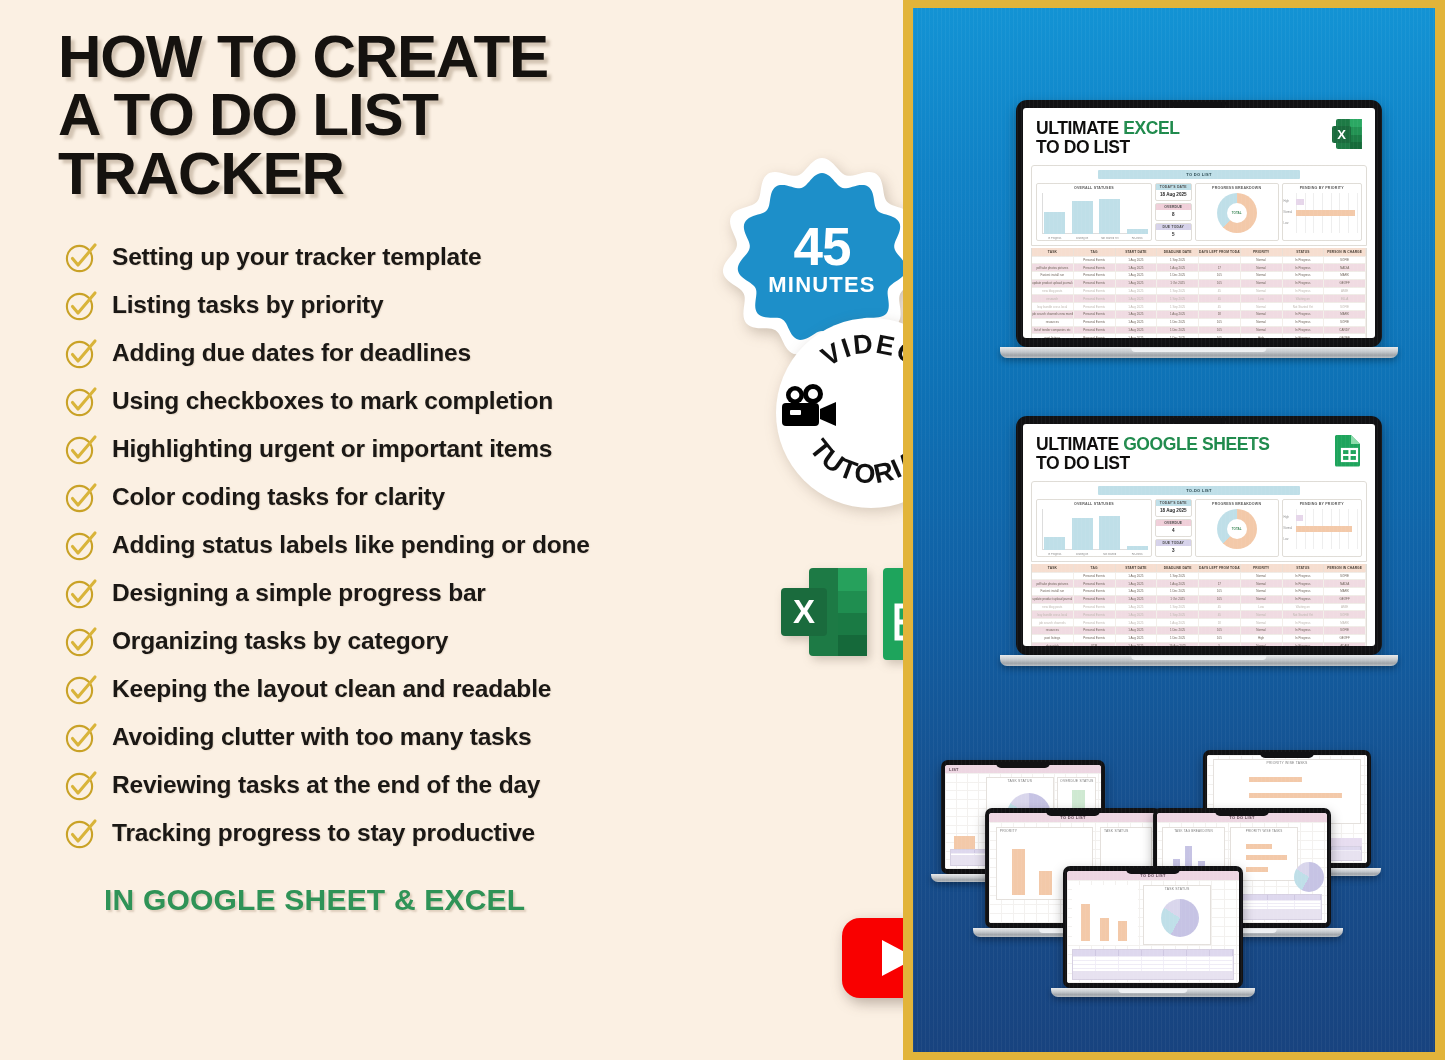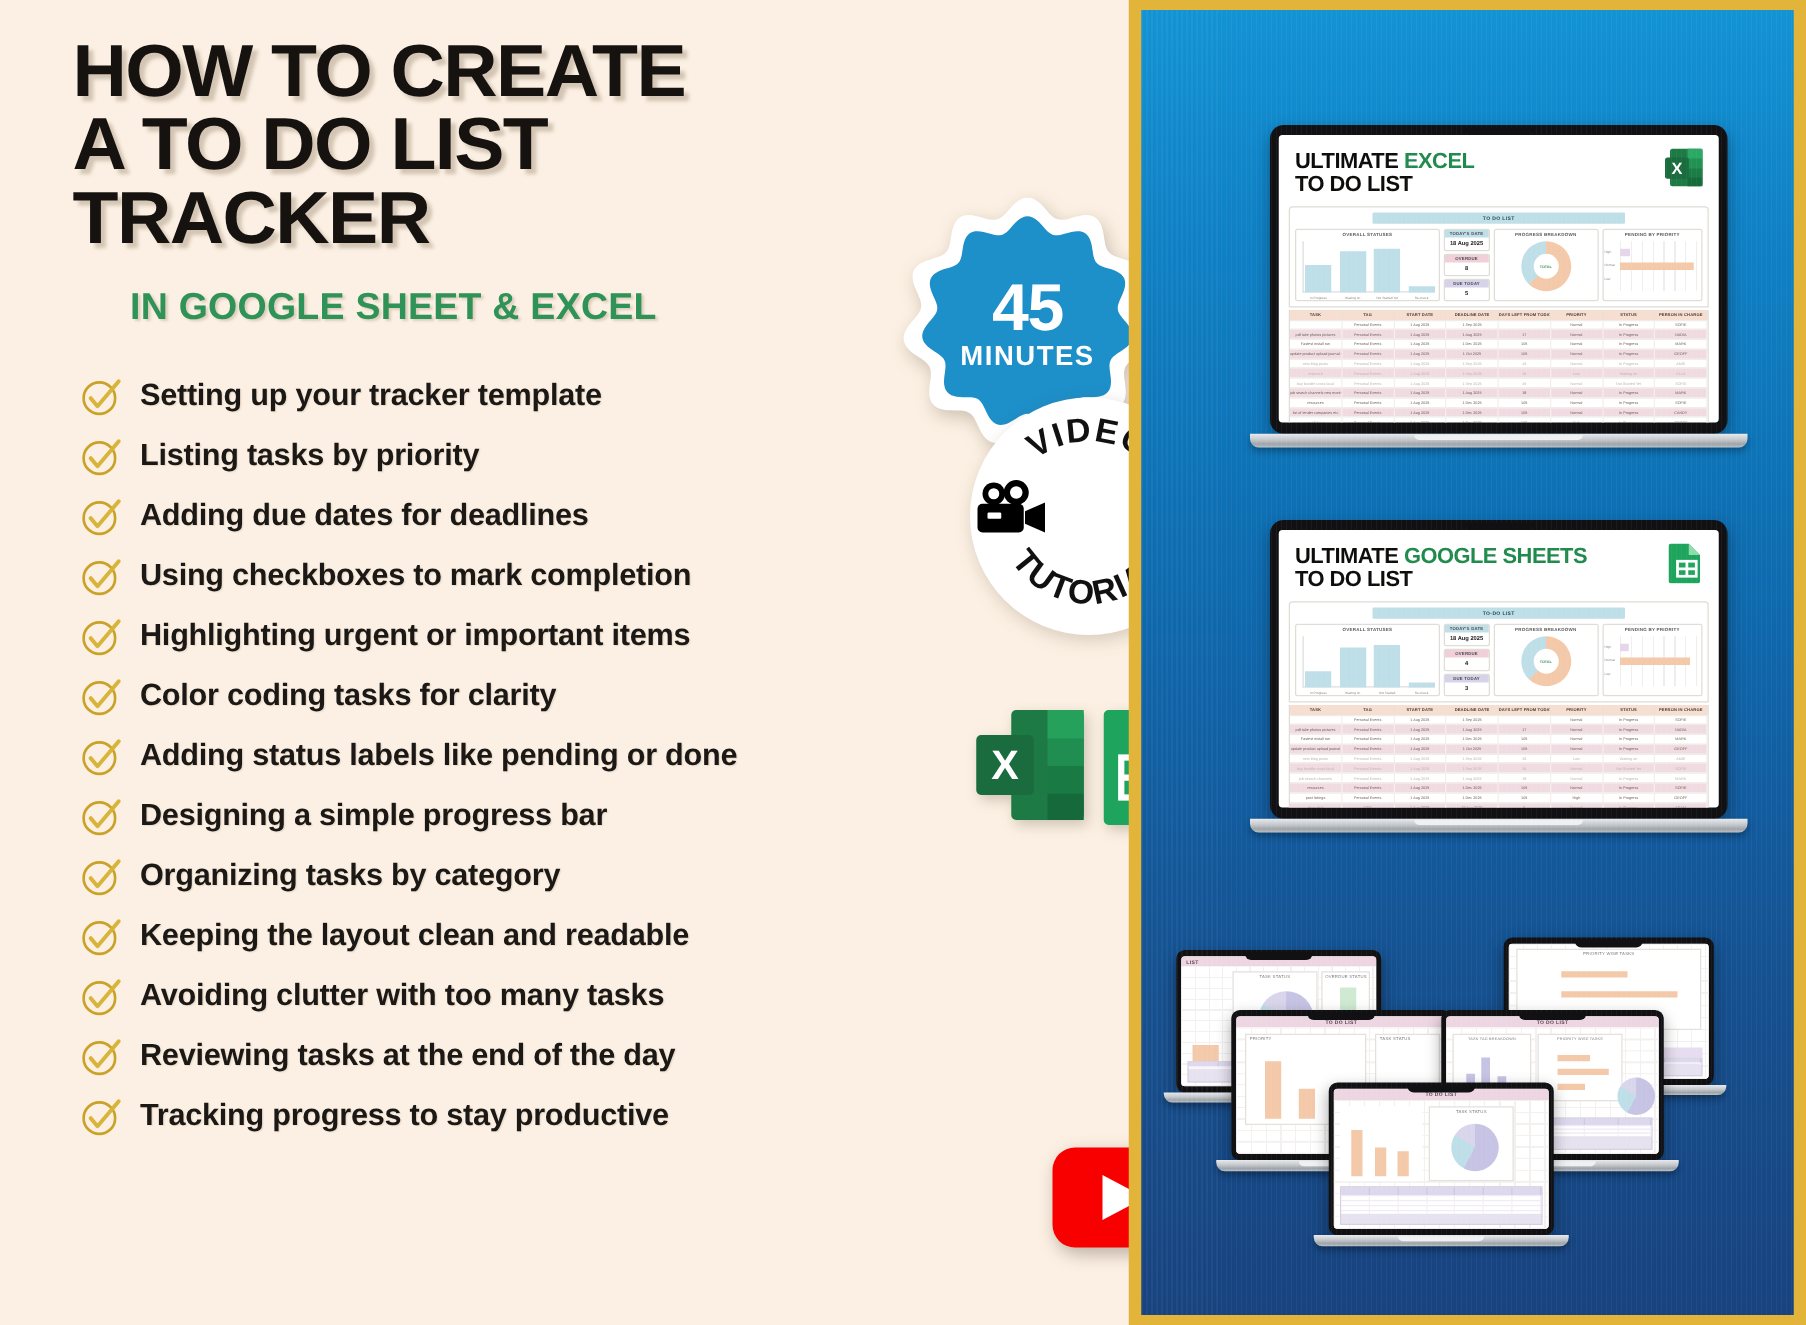--- a/index.html
+++ b/index.html
@@ -217,116 +217,116 @@
   .mini .ftbl .fr i { flex:1; border-right:1px solid #f2eff8; }
 </style>
 </head>
 <body>
 
 <div id="left-col">
 
   <div id="headline">HOW TO CREATE
 A TO DO LIST
 TRACKER</div>
+  <div id="feature-list">
+
+  <div class="feature-row">
+        <span class="check-ico"><svg viewBox="0 0 34 34" width="34" height="34">
+            <circle cx="15.5" cy="18.5" r="12.6" fill="none" stroke="#c9a227" stroke-width="2.1"></circle>
+            <path d="M8.5 18.5 L14 25 L31 5" fill="none" stroke="#d9b43a" stroke-width="3.1" stroke-linecap="round" stroke-linejoin="round"></path>
+          </svg></span>
+        <span class="feature-label">Setting up your tracker template</span>
+      </div>
+      <div class="feature-row">
+        <span class="check-ico"><svg viewBox="0 0 34 34" width="34" height="34">
+            <circle cx="15.5" cy="18.5" r="12.6" fill="none" stroke="#c9a227" stroke-width="2.1"></circle>
+            <path d="M8.5 18.5 L14 25 L31 5" fill="none" stroke="#d9b43a" stroke-width="3.1" stroke-linecap="round" stroke-linejoin="round"></path>
+          </svg></span>
+        <span class="feature-label">Listing tasks by priority</span>
+      </div>
+      <div class="feature-row">
+        <span class="check-ico"><svg viewBox="0 0 34 34" width="34" height="34">
+            <circle cx="15.5" cy="18.5" r="12.6" fill="none" stroke="#c9a227" stroke-width="2.1"></circle>
+            <path d="M8.5 18.5 L14 25 L31 5" fill="none" stroke="#d9b43a" stroke-width="3.1" stroke-linecap="round" stroke-linejoin="round"></path>
+          </svg></span>
+        <span class="feature-label">Adding due dates for deadlines</span>
+      </div>
+      <div class="feature-row">
+        <span class="check-ico"><svg viewBox="0 0 34 34" width="34" height="34">
+            <circle cx="15.5" cy="18.5" r="12.6" fill="none" stroke="#c9a227" stroke-width="2.1"></circle>
+            <path d="M8.5 18.5 L14 25 L31 5" fill="none" stroke="#d9b43a" stroke-width="3.1" stroke-linecap="round" stroke-linejoin="round"></path>
+          </svg></span>
+        <span class="feature-label">Using checkboxes to mark completion</span>
+      </div>
+      <div class="feature-row">
+        <span class="check-ico"><svg viewBox="0 0 34 34" width="34" height="34">
+            <circle cx="15.5" cy="18.5" r="12.6" fill="none" stroke="#c9a227" stroke-width="2.1"></circle>
+            <path d="M8.5 18.5 L14 25 L31 5" fill="none" stroke="#d9b43a" stroke-width="3.1" stroke-linecap="round" stroke-linejoin="round"></path>
+          </svg></span>
+        <span class="feature-label"> Highlighting urgent or important items</span>
+      </div>
+      <div class="feature-row">
+        <span class="check-ico"><svg viewBox="0 0 34 34" width="34" height="34">
+            <circle cx="15.5" cy="18.5" r="12.6" fill="none" stroke="#c9a227" stroke-width="2.1"></circle>
+            <path d="M8.5 18.5 L14 25 L31 5" fill="none" stroke="#d9b43a" stroke-width="3.1" stroke-linecap="round" stroke-linejoin="round"></path>
+          </svg></span>
+        <span class="feature-label">Color coding tasks for clarity</span>
+      </div>
+      <div class="feature-row">
+        <span class="check-ico"><svg viewBox="0 0 34 34" width="34" height="34">
+            <circle cx="15.5" cy="18.5" r="12.6" fill="none" stroke="#c9a227" stroke-width="2.1"></circle>
+            <path d="M8.5 18.5 L14 25 L31 5" fill="none" stroke="#d9b43a" stroke-width="3.1" stroke-linecap="round" stroke-linejoin="round"></path>
+          </svg></span>
+        <span class="feature-label">Adding status labels like pending or done</span>
+      </div>
+      <div class="feature-row">
+        <span class="check-ico"><svg viewBox="0 0 34 34" width="34" height="34">
+            <circle cx="15.5" cy="18.5" r="12.6" fill="none" stroke="#c9a227" stroke-width="2.1"></circle>
+            <path d="M8.5 18.5 L14 25 L31 5" fill="none" stroke="#d9b43a" stroke-width="3.1" stroke-linecap="round" stroke-linejoin="round"></path>
+          </svg></span>
+        <span class="feature-label">Designing a simple progress bar</span>
+      </div>
+      <div class="feature-row">
+        <span class="check-ico"><svg viewBox="0 0 34 34" width="34" height="34">
+            <circle cx="15.5" cy="18.5" r="12.6" fill="none" stroke="#c9a227" stroke-width="2.1"></circle>
+            <path d="M8.5 18.5 L14 25 L31 5" fill="none" stroke="#d9b43a" stroke-width="3.1" stroke-linecap="round" stroke-linejoin="round"></path>
+          </svg></span>
+        <span class="feature-label">Organizing tasks by category</span>
+      </div>
+      <div class="feature-row">
+        <span class="check-ico"><svg viewBox="0 0 34 34" width="34" height="34">
+            <circle cx="15.5" cy="18.5" r="12.6" fill="none" stroke="#c9a227" stroke-width="2.1"></circle>
+            <path d="M8.5 18.5 L14 25 L31 5" fill="none" stroke="#d9b43a" stroke-width="3.1" stroke-linecap="round" stroke-linejoin="round"></path>
+          </svg></span>
+        <span class="feature-label">Keeping the layout clean and readable</span>
+      </div>
+      <div class="feature-row">
+        <span class="check-ico"><svg viewBox="0 0 34 34" width="34" height="34">
+            <circle cx="15.5" cy="18.5" r="12.6" fill="none" stroke="#c9a227" stroke-width="2.1"></circle>
+            <path d="M8.5 18.5 L14 25 L31 5" fill="none" stroke="#d9b43a" stroke-width="3.1" stroke-linecap="round" stroke-linejoin="round"></path>
+          </svg></span>
+        <span class="feature-label">Avoiding clutter with too many tasks</span>
+      </div>
+      <div class="feature-row">
+        <span class="check-ico"><svg viewBox="0 0 34 34" width="34" height="34">
+            <circle cx="15.5" cy="18.5" r="12.6" fill="none" stroke="#c9a227" stroke-width="2.1"></circle>
+            <path d="M8.5 18.5 L14 25 L31 5" fill="none" stroke="#d9b43a" stroke-width="3.1" stroke-linecap="round" stroke-linejoin="round"></path>
+          </svg></span>
+        <span class="feature-label">Reviewing tasks at the end of the day</span>
+      </div>
+      <div class="feature-row">
+        <span class="check-ico"><svg viewBox="0 0 34 34" width="34" height="34">
+            <circle cx="15.5" cy="18.5" r="12.6" fill="none" stroke="#c9a227" stroke-width="2.1"></circle>
+            <path d="M8.5 18.5 L14 25 L31 5" fill="none" stroke="#d9b43a" stroke-width="3.1" stroke-linecap="round" stroke-linejoin="round"></path>
+          </svg></span>
+        <span class="feature-label">Tracking progress to stay productive</span>
+      </div>
+    </div>
+
   <div id="subhead">IN GOOGLE SHEET &amp; EXCEL</div>
-
-  <div id="feature-list">
-
-  <div class="feature-row">
-        <span class="check-ico"><svg viewBox="0 0 34 34" width="34" height="34">
-            <circle cx="15.5" cy="18.5" r="12.6" fill="none" stroke="#c9a227" stroke-width="2.1"></circle>
-            <path d="M8.5 18.5 L14 25 L31 5" fill="none" stroke="#d9b43a" stroke-width="3.1" stroke-linecap="round" stroke-linejoin="round"></path>
-          </svg></span>
-        <span class="feature-label">Setting up your tracker template</span>
-      </div>
-      <div class="feature-row">
-        <span class="check-ico"><svg viewBox="0 0 34 34" width="34" height="34">
-            <circle cx="15.5" cy="18.5" r="12.6" fill="none" stroke="#c9a227" stroke-width="2.1"></circle>
-            <path d="M8.5 18.5 L14 25 L31 5" fill="none" stroke="#d9b43a" stroke-width="3.1" stroke-linecap="round" stroke-linejoin="round"></path>
-          </svg></span>
-        <span class="feature-label">Listing tasks by priority</span>
-      </div>
-      <div class="feature-row">
-        <span class="check-ico"><svg viewBox="0 0 34 34" width="34" height="34">
-            <circle cx="15.5" cy="18.5" r="12.6" fill="none" stroke="#c9a227" stroke-width="2.1"></circle>
-            <path d="M8.5 18.5 L14 25 L31 5" fill="none" stroke="#d9b43a" stroke-width="3.1" stroke-linecap="round" stroke-linejoin="round"></path>
-          </svg></span>
-        <span class="feature-label">Adding due dates for deadlines</span>
-      </div>
-      <div class="feature-row">
-        <span class="check-ico"><svg viewBox="0 0 34 34" width="34" height="34">
-            <circle cx="15.5" cy="18.5" r="12.6" fill="none" stroke="#c9a227" stroke-width="2.1"></circle>
-            <path d="M8.5 18.5 L14 25 L31 5" fill="none" stroke="#d9b43a" stroke-width="3.1" stroke-linecap="round" stroke-linejoin="round"></path>
-          </svg></span>
-        <span class="feature-label">Using checkboxes to mark completion</span>
-      </div>
-      <div class="feature-row">
-        <span class="check-ico"><svg viewBox="0 0 34 34" width="34" height="34">
-            <circle cx="15.5" cy="18.5" r="12.6" fill="none" stroke="#c9a227" stroke-width="2.1"></circle>
-            <path d="M8.5 18.5 L14 25 L31 5" fill="none" stroke="#d9b43a" stroke-width="3.1" stroke-linecap="round" stroke-linejoin="round"></path>
-          </svg></span>
-        <span class="feature-label"> Highlighting urgent or important items</span>
-      </div>
-      <div class="feature-row">
-        <span class="check-ico"><svg viewBox="0 0 34 34" width="34" height="34">
-            <circle cx="15.5" cy="18.5" r="12.6" fill="none" stroke="#c9a227" stroke-width="2.1"></circle>
-            <path d="M8.5 18.5 L14 25 L31 5" fill="none" stroke="#d9b43a" stroke-width="3.1" stroke-linecap="round" stroke-linejoin="round"></path>
-          </svg></span>
-        <span class="feature-label">Color coding tasks for clarity</span>
-      </div>
-      <div class="feature-row">
-        <span class="check-ico"><svg viewBox="0 0 34 34" width="34" height="34">
-            <circle cx="15.5" cy="18.5" r="12.6" fill="none" stroke="#c9a227" stroke-width="2.1"></circle>
-            <path d="M8.5 18.5 L14 25 L31 5" fill="none" stroke="#d9b43a" stroke-width="3.1" stroke-linecap="round" stroke-linejoin="round"></path>
-          </svg></span>
-        <span class="feature-label">Adding status labels like pending or done</span>
-      </div>
-      <div class="feature-row">
-        <span class="check-ico"><svg viewBox="0 0 34 34" width="34" height="34">
-            <circle cx="15.5" cy="18.5" r="12.6" fill="none" stroke="#c9a227" stroke-width="2.1"></circle>
-            <path d="M8.5 18.5 L14 25 L31 5" fill="none" stroke="#d9b43a" stroke-width="3.1" stroke-linecap="round" stroke-linejoin="round"></path>
-          </svg></span>
-        <span class="feature-label">Designing a simple progress bar</span>
-      </div>
-      <div class="feature-row">
-        <span class="check-ico"><svg viewBox="0 0 34 34" width="34" height="34">
-            <circle cx="15.5" cy="18.5" r="12.6" fill="none" stroke="#c9a227" stroke-width="2.1"></circle>
-            <path d="M8.5 18.5 L14 25 L31 5" fill="none" stroke="#d9b43a" stroke-width="3.1" stroke-linecap="round" stroke-linejoin="round"></path>
-          </svg></span>
-        <span class="feature-label">Organizing tasks by category</span>
-      </div>
-      <div class="feature-row">
-        <span class="check-ico"><svg viewBox="0 0 34 34" width="34" height="34">
-            <circle cx="15.5" cy="18.5" r="12.6" fill="none" stroke="#c9a227" stroke-width="2.1"></circle>
-            <path d="M8.5 18.5 L14 25 L31 5" fill="none" stroke="#d9b43a" stroke-width="3.1" stroke-linecap="round" stroke-linejoin="round"></path>
-          </svg></span>
-        <span class="feature-label">Keeping the layout clean and readable</span>
-      </div>
-      <div class="feature-row">
-        <span class="check-ico"><svg viewBox="0 0 34 34" width="34" height="34">
-            <circle cx="15.5" cy="18.5" r="12.6" fill="none" stroke="#c9a227" stroke-width="2.1"></circle>
-            <path d="M8.5 18.5 L14 25 L31 5" fill="none" stroke="#d9b43a" stroke-width="3.1" stroke-linecap="round" stroke-linejoin="round"></path>
-          </svg></span>
-        <span class="feature-label">Avoiding clutter with too many tasks</span>
-      </div>
-      <div class="feature-row">
-        <span class="check-ico"><svg viewBox="0 0 34 34" width="34" height="34">
-            <circle cx="15.5" cy="18.5" r="12.6" fill="none" stroke="#c9a227" stroke-width="2.1"></circle>
-            <path d="M8.5 18.5 L14 25 L31 5" fill="none" stroke="#d9b43a" stroke-width="3.1" stroke-linecap="round" stroke-linejoin="round"></path>
-          </svg></span>
-        <span class="feature-label">Reviewing tasks at the end of the day</span>
-      </div>
-      <div class="feature-row">
-        <span class="check-ico"><svg viewBox="0 0 34 34" width="34" height="34">
-            <circle cx="15.5" cy="18.5" r="12.6" fill="none" stroke="#c9a227" stroke-width="2.1"></circle>
-            <path d="M8.5 18.5 L14 25 L31 5" fill="none" stroke="#d9b43a" stroke-width="3.1" stroke-linecap="round" stroke-linejoin="round"></path>
-          </svg></span>
-        <span class="feature-label">Tracking progress to stay productive</span>
-      </div>
-    </div>
 </div>
 
 <div id="minutes-badge">
   <svg width="208" height="200" viewBox="0 0 208 200">
     <g transform="translate(104,100)">
       <path id="scallop" d="M0.00,-100.00 L2.37,-99.73 L4.71,-98.95 L6.99,-97.70 L9.17,-96.06 L11.26,-94.14 L13.24,-92.05 L15.12,-89.93 L16.94,-87.88 L18.72,-86.04 L20.50,-84.49 L22.32,-83.30 L24.23,-82.52 L26.26,-82.14 L28.43,-82.16 L30.77,-82.50 L33.26,-83.09 L35.90,-83.83 L38.63,-84.60 L41.43,-85.28 L44.22,-85.77 L46.94,-85.97 L49.53,-85.79 L51.92,-85.18 L54.06,-84.13 L55.92,-82.62 L57.46,-80.69 L58.70,-78.41 L59.65,-75.85 L60.37,-73.11 L60.90,-70.28 L61.34,-67.47 L61.76,-64.77 L62.26,-62.26 L62.92,-59.99 L63.81,-58.01 L64.99,-56.32 L66.50,-54.91 L68.34,-53.74 L70.49,-52.77 L72.90,-51.92 L75.52,-51.11 L78.24,-50.28 L80.96,-49.35 L83.57,-48.25 L85.97,-46.94 L88.05,-45.39 L89.73,-43.59 L90.96,-41.54 L91.71,-39.27 L91.97,-36.82 L91.77,-34.23 L91.19,-31.56 L90.31,-28.87 L89.23,-26.20 L88.08,-23.60 L86.98,-21.10 L86.04,-18.72 L85.37,-16.45 L85.04,-14.30 L85.12,-12.24 L85.63,-10.24 L86.54,-8.26 L87.83,-6.28 L89.40,-4.26 L91.16,-2.17 L93.00,0.00 L94.78,2.26 L96.39,4.59 L97.70,6.99 L98.61,9.42 L99.06,11.84 L98.98,14.23 L98.38,16.54 L97.27,18.75 L95.71,20.82 L93.78,22.75 L91.58,24.54 L89.23,26.20 L86.86,27.77 L84.58,29.27 L82.50,30.77 L80.71,32.31 L79.28,33.95 L78.23,35.73 L77.57,37.68 L77.27,39.84 L77.28,42.20 L77.51,44.75 L77.86,47.46 L78.24,50.28 L78.52,53.14 L78.61,55.98 L78.41,58.70 L77.87,61.24 L76.93,63.52 L75.57,65.49 L73.82,67.11 L71.69,68.36 L69.26,69.26 L66.59,69.84 L63.78,70.16 L60.90,70.28 L58.06,70.32 L55.33,70.35 L52.77,70.49 L50.43,70.82 L48.34,71.42 L46.50,72.35 L44.88,73.64 L43.47,75.29 L42.20,77.28 L41.01,79.55 L39.84,82.02 L38.63,84.60 L37.32,87.16 L35.87,89.59 L34.23,91.77 L32.40,93.61 L30.38,95.02 L28.17,95.95 L25.82,96.36 L23.35,96.27 L20.82,95.71 L18.26,94.76 L15.72,93.50 L13.24,92.05 L10.83,90.54 L8.51,89.09 L6.28,87.83 L4.14,86.84 L2.05,86.21 L0.00,86.00 L-2.05,86.21 L-4.14,86.84 L-6.28,87.83 L-8.51,89.09 L-10.83,90.54 L-13.24,92.05 L-15.72,93.50 L-18.26,94.76 L-20.82,95.71 L-23.35,96.27 L-25.82,96.36 L-28.17,95.95 L-30.38,95.02 L-32.40,93.61 L-34.23,91.77 L-35.87,89.59 L-37.32,87.16 L-38.63,84.60 L-39.84,82.02 L-41.01,79.55 L-42.20,77.28 L-43.47,75.29 L-44.88,73.64 L-46.50,72.35 L-48.34,71.42 L-50.43,70.82 L-52.77,70.49 L-55.33,70.35 L-58.06,70.32 L-60.90,70.28 L-63.78,70.16 L-66.59,69.84 L-69.26,69.26 L-71.69,68.36 L-73.82,67.11 L-75.57,65.49 L-76.93,63.52 L-77.87,61.24 L-78.41,58.70 L-78.61,55.98 L-78.52,53.14 L-78.24,50.28 L-77.86,47.46 L-77.51,44.75 L-77.28,42.20 L-77.27,39.84 L-77.57,37.68 L-78.23,35.73 L-79.28,33.95 L-80.71,32.31 L-82.50,30.77 L-84.58,29.27 L-86.86,27.77 L-89.23,26.20 L-91.58,24.54 L-93.78,22.75 L-95.71,20.82 L-97.27,18.75 L-98.38,16.54 L-98.98,14.23 L-99.06,11.84 L-98.61,9.42 L-97.70,6.99 L-96.39,4.59 L-94.78,2.26 L-93.00,0.00 L-91.16,-2.17 L-89.40,-4.26 L-87.83,-6.28 L-86.54,-8.26 L-85.63,-10.24 L-85.12,-12.24 L-85.04,-14.30 L-85.37,-16.45 L-86.04,-18.72 L-86.98,-21.10 L-88.08,-23.60 L-89.23,-26.20 L-90.31,-28.87 L-91.19,-31.56 L-91.77,-34.23 L-91.97,-36.82 L-91.71,-39.27 L-90.96,-41.54 L-89.73,-43.59 L-88.05,-45.39 L-85.97,-46.94 L-83.57,-48.25 L-80.96,-49.35 L-78.24,-50.28 L-75.52,-51.11 L-72.90,-51.92 L-70.49,-52.77 L-68.34,-53.74 L-66.50,-54.91 L-64.99,-56.32 L-63.81,-58.01 L-62.92,-59.99 L-62.26,-62.26 L-61.76,-64.77 L-61.34,-67.47 L-60.90,-70.28 L-60.37,-73.11 L-59.65,-75.85 L-58.70,-78.41 L-57.46,-80.69 L-55.92,-82.62 L-54.06,-84.13 L-51.92,-85.18 L-49.53,-85.79 L-46.94,-85.97 L-44.22,-85.77 L-41.43,-85.28 L-38.63,-84.60 L-35.90,-83.83 L-33.26,-83.09 L-30.77,-82.50 L-28.43,-82.16 L-26.26,-82.14 L-24.23,-82.52 L-22.32,-83.30 L-20.50,-84.49 L-18.72,-86.04 L-16.94,-87.88 L-15.12,-89.93 L-13.24,-92.05 L-11.26,-94.14 L-9.17,-96.06 L-6.99,-97.70 L-4.71,-98.95 L-2.37,-99.73 L-0.00,-100.00 Z" fill="#ffffff"></path>
       <path id="scallop2" d="M0.00,-85.00 L2.02,-84.77 L4.01,-84.10 L5.94,-83.03 L7.79,-81.63 L9.56,-79.98 L11.24,-78.20 L12.84,-76.37 L14.38,-74.63 L15.89,-73.05 L17.40,-71.72 L18.95,-70.71 L20.57,-70.04 L22.29,-69.73 L24.14,-69.74 L26.13,-70.04 L28.25,-70.56 L30.49,-71.19 L32.82,-71.86 L35.20,-72.46 L37.57,-72.88 L39.89,-73.06 L42.10,-72.92 L44.13,-72.41 L45.95,-71.51 L47.53,-70.22 L48.84,-68.58 L49.89,-66.64 L50.69,-64.46 L51.29,-62.12 L51.73,-59.70 L52.10,-57.31 L52.45,-55.00 L52.86,-52.86 L53.41,-50.93 L54.17,-49.24 L55.17,-47.80 L56.45,-46.61 L58.01,-45.62 L59.85,-44.80 L61.91,-44.08 L64.14,-43.41 L66.46,-42.71 L68.78,-41.93 L71.01,-41.00 L73.06,-39.89 L74.84,-38.58 L76.27,-37.05 L77.32,-35.31 L77.95,-33.38 L78.17,-31.29 L77.99,-29.09 L77.49,-26.82 L76.73,-24.53 L75.80,-22.26 L74.81,-20.04 L73.86,-17.92 L73.05,-15.89 L72.47,-13.97 L72.19,-12.14 L72.26,-10.39 L72.69,-8.69 L73.47,-7.02 L74.57,-5.33 L75.91,-3.62 L77.43,-1.84 L79.00,0.00 L80.53,1.92 L81.91,3.90 L83.03,5.94 L83.81,8.00 L84.20,10.07 L84.13,12.10 L83.62,14.06 L82.67,15.93 L81.34,17.69 L79.69,19.33 L77.81,20.85 L75.80,22.26 L73.77,23.58 L71.82,24.86 L70.04,26.13 L68.52,27.43 L67.29,28.82 L66.40,30.33 L65.85,31.99 L65.60,33.82 L65.61,35.83 L65.82,38.00 L66.13,40.31 L66.46,42.71 L66.71,45.15 L66.80,47.56 L66.64,49.89 L66.18,52.05 L65.39,53.99 L64.24,55.66 L62.74,57.04 L60.94,58.10 L58.86,58.86 L56.59,59.35 L54.18,59.61 L51.73,59.70 L49.31,59.72 L46.98,59.74 L44.80,59.85 L42.81,60.12 L41.03,60.62 L39.47,61.41 L38.10,62.51 L36.90,63.92 L35.83,65.61 L34.83,67.55 L33.84,69.66 L32.82,71.86 L31.71,74.05 L30.48,76.13 L29.09,77.99 L27.54,79.57 L25.82,80.77 L23.95,81.56 L21.95,81.91 L19.85,81.82 L17.69,81.34 L15.52,80.52 L13.36,79.44 L11.24,78.20 L9.19,76.90 L7.22,75.66 L5.33,74.57 L3.51,73.72 L1.74,73.18 L0.00,73.00 L-1.74,73.18 L-3.51,73.72 L-5.33,74.57 L-7.22,75.66 L-9.19,76.90 L-11.24,78.20 L-13.36,79.44 L-15.52,80.52 L-17.69,81.34 L-19.85,81.82 L-21.95,81.91 L-23.95,81.56 L-25.82,80.77 L-27.54,79.57 L-29.09,77.99 L-30.48,76.13 L-31.71,74.05 L-32.82,71.86 L-33.84,69.66 L-34.83,67.55 L-35.83,65.61 L-36.90,63.92 L-38.10,62.51 L-39.47,61.41 L-41.03,60.62 L-42.81,60.12 L-44.80,59.85 L-46.98,59.74 L-49.31,59.72 L-51.73,59.70 L-54.18,59.61 L-56.59,59.35 L-58.86,58.86 L-60.94,58.10 L-62.74,57.04 L-64.24,55.66 L-65.39,53.99 L-66.18,52.05 L-66.64,49.89 L-66.80,47.56 L-66.71,45.15 L-66.46,42.71 L-66.13,40.31 L-65.82,38.00 L-65.61,35.83 L-65.60,33.82 L-65.85,31.99 L-66.40,30.33 L-67.29,28.82 L-68.52,27.43 L-70.04,26.13 L-71.82,24.86 L-73.77,23.58 L-75.80,22.26 L-77.81,20.85 L-79.69,19.33 L-81.34,17.69 L-82.67,15.93 L-83.62,14.06 L-84.13,12.10 L-84.20,10.07 L-83.81,8.00 L-83.03,5.94 L-81.91,3.90 L-80.53,1.92 L-79.00,0.00 L-77.43,-1.84 L-75.91,-3.62 L-74.57,-5.33 L-73.47,-7.02 L-72.69,-8.69 L-72.26,-10.39 L-72.19,-12.14 L-72.47,-13.97 L-73.05,-15.89 L-73.86,-17.92 L-74.81,-20.04 L-75.80,-22.26 L-76.73,-24.53 L-77.49,-26.82 L-77.99,-29.09 L-78.17,-31.29 L-77.95,-33.38 L-77.32,-35.31 L-76.27,-37.05 L-74.84,-38.58 L-73.06,-39.89 L-71.01,-41.00 L-68.78,-41.93 L-66.46,-42.71 L-64.14,-43.41 L-61.91,-44.08 L-59.85,-44.80 L-58.01,-45.62 L-56.45,-46.61 L-55.17,-47.80 L-54.17,-49.24 L-53.41,-50.93 L-52.86,-52.86 L-52.45,-55.00 L-52.10,-57.31 L-51.73,-59.70 L-51.29,-62.12 L-50.69,-64.46 L-49.89,-66.64 L-48.84,-68.58 L-47.53,-70.22 L-45.95,-71.51 L-44.13,-72.41 L-42.10,-72.92 L-39.89,-73.06 L-37.57,-72.88 L-35.20,-72.46 L-32.82,-71.86 L-30.49,-71.19 L-28.25,-70.56 L-26.13,-70.04 L-24.14,-69.74 L-22.29,-69.73 L-20.57,-70.04 L-18.95,-70.71 L-17.40,-71.72 L-15.89,-73.05 L-14.38,-74.63 L-12.84,-76.37 L-11.24,-78.20 L-9.56,-79.98 L-7.79,-81.63 L-5.94,-83.03 L-4.01,-84.10 L-2.02,-84.77 L-0.00,-85.00 Z" fill="#1d8fc9"></path>
     </g>
   </svg>
   <div class="num">45</div>

